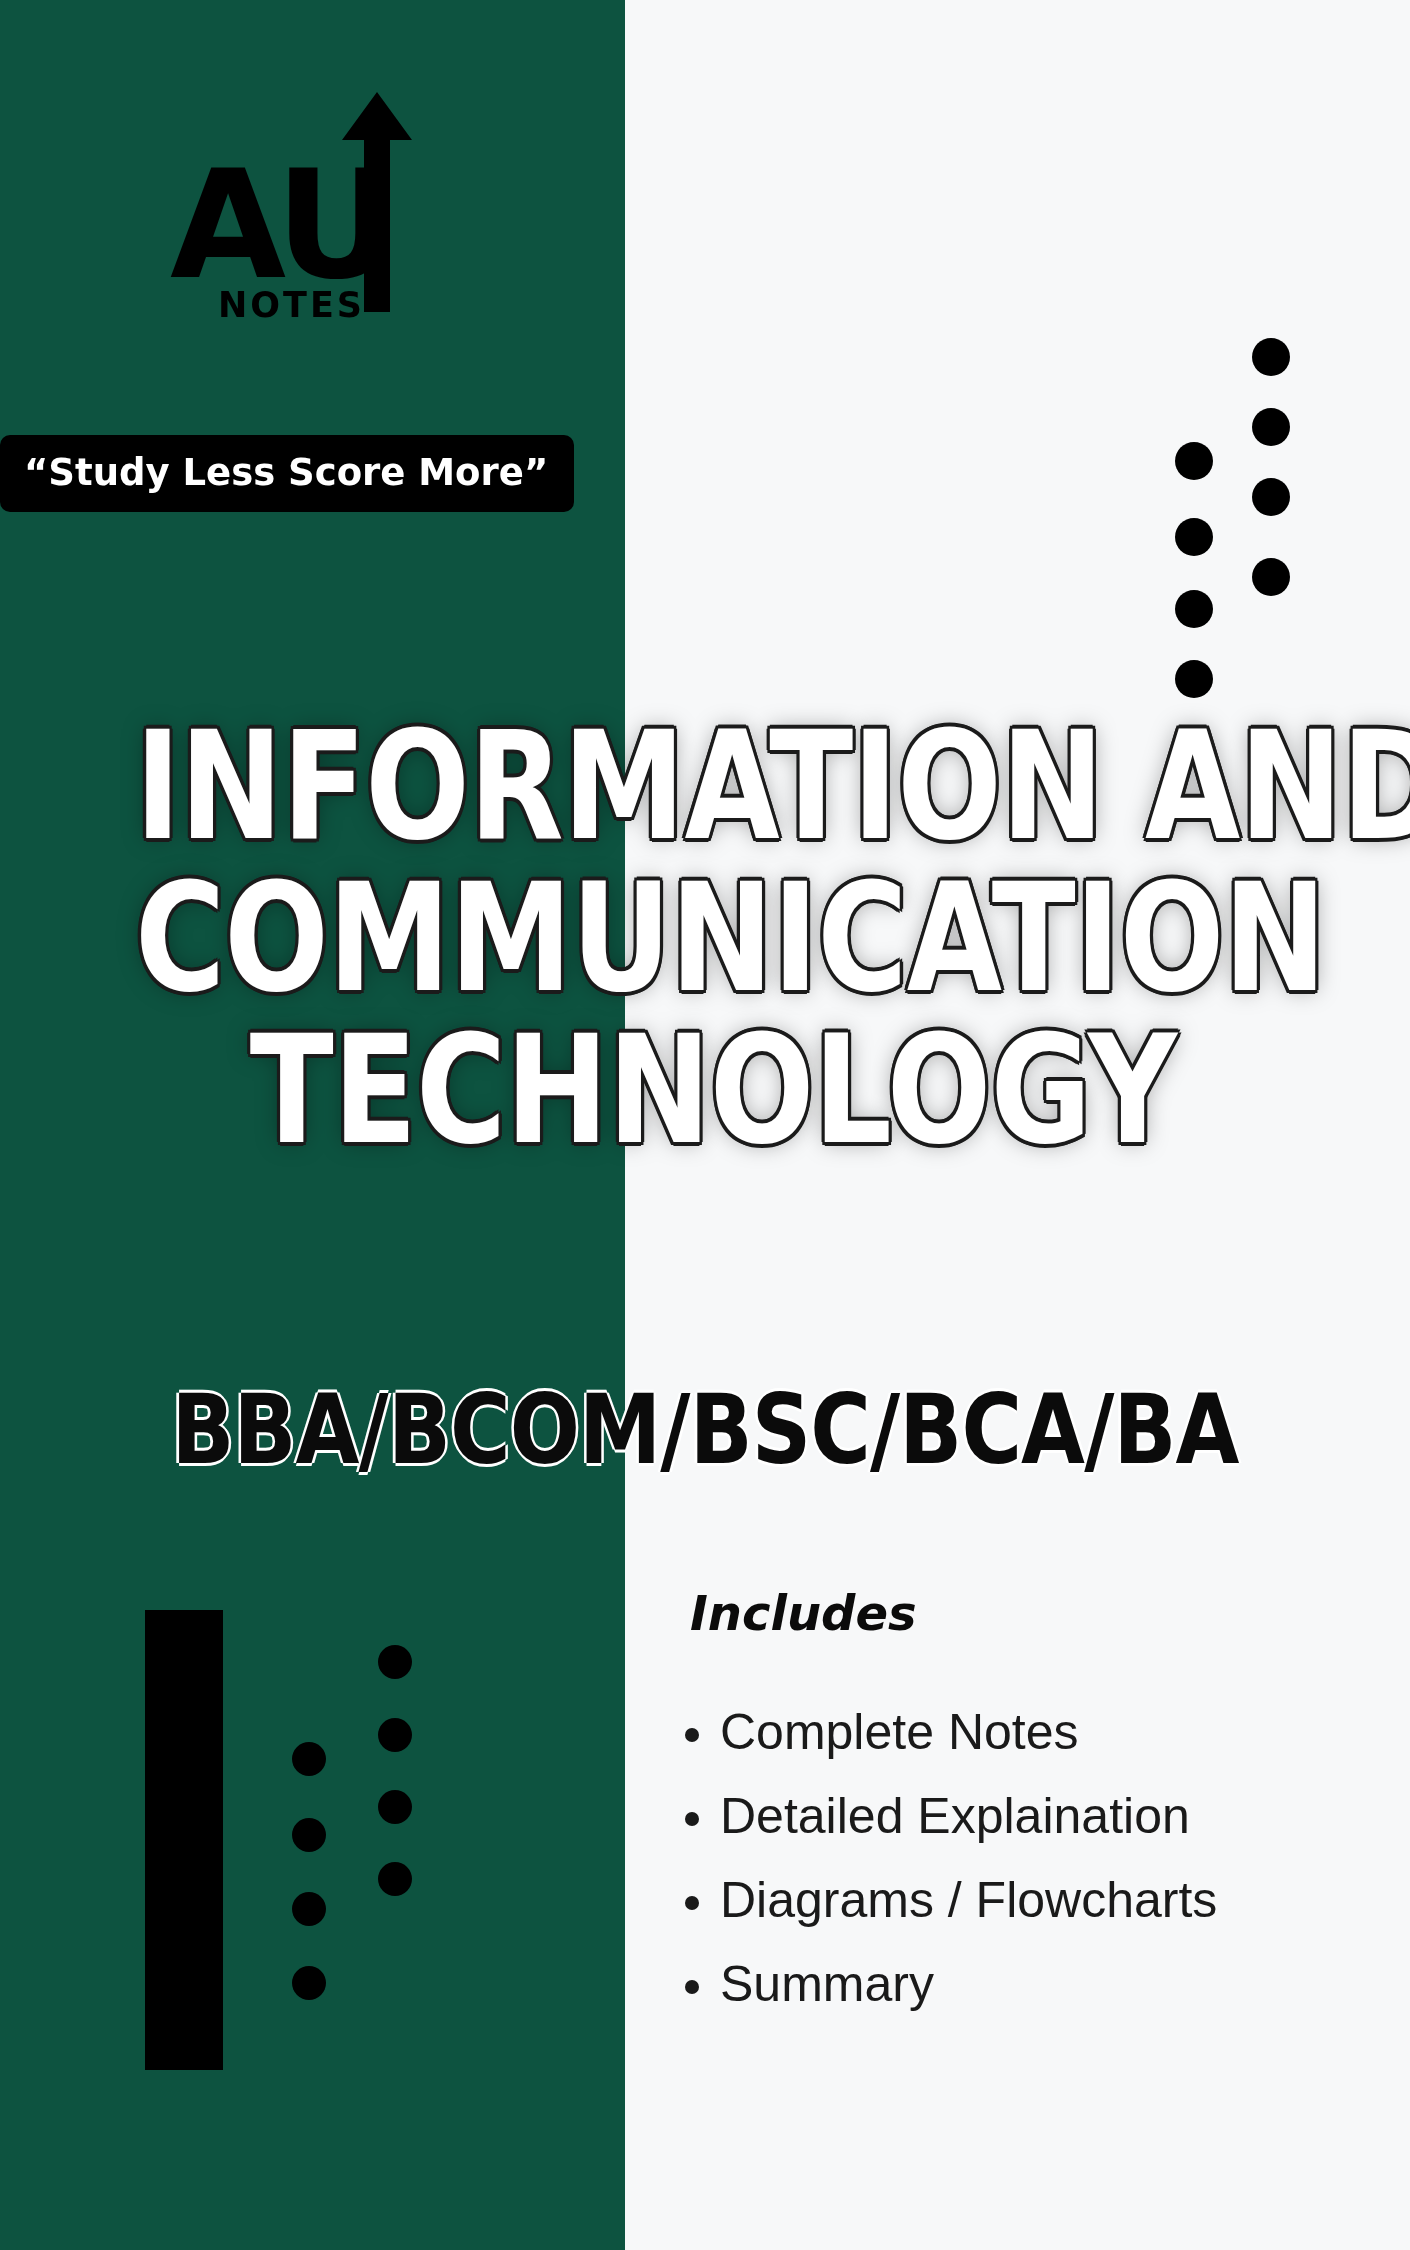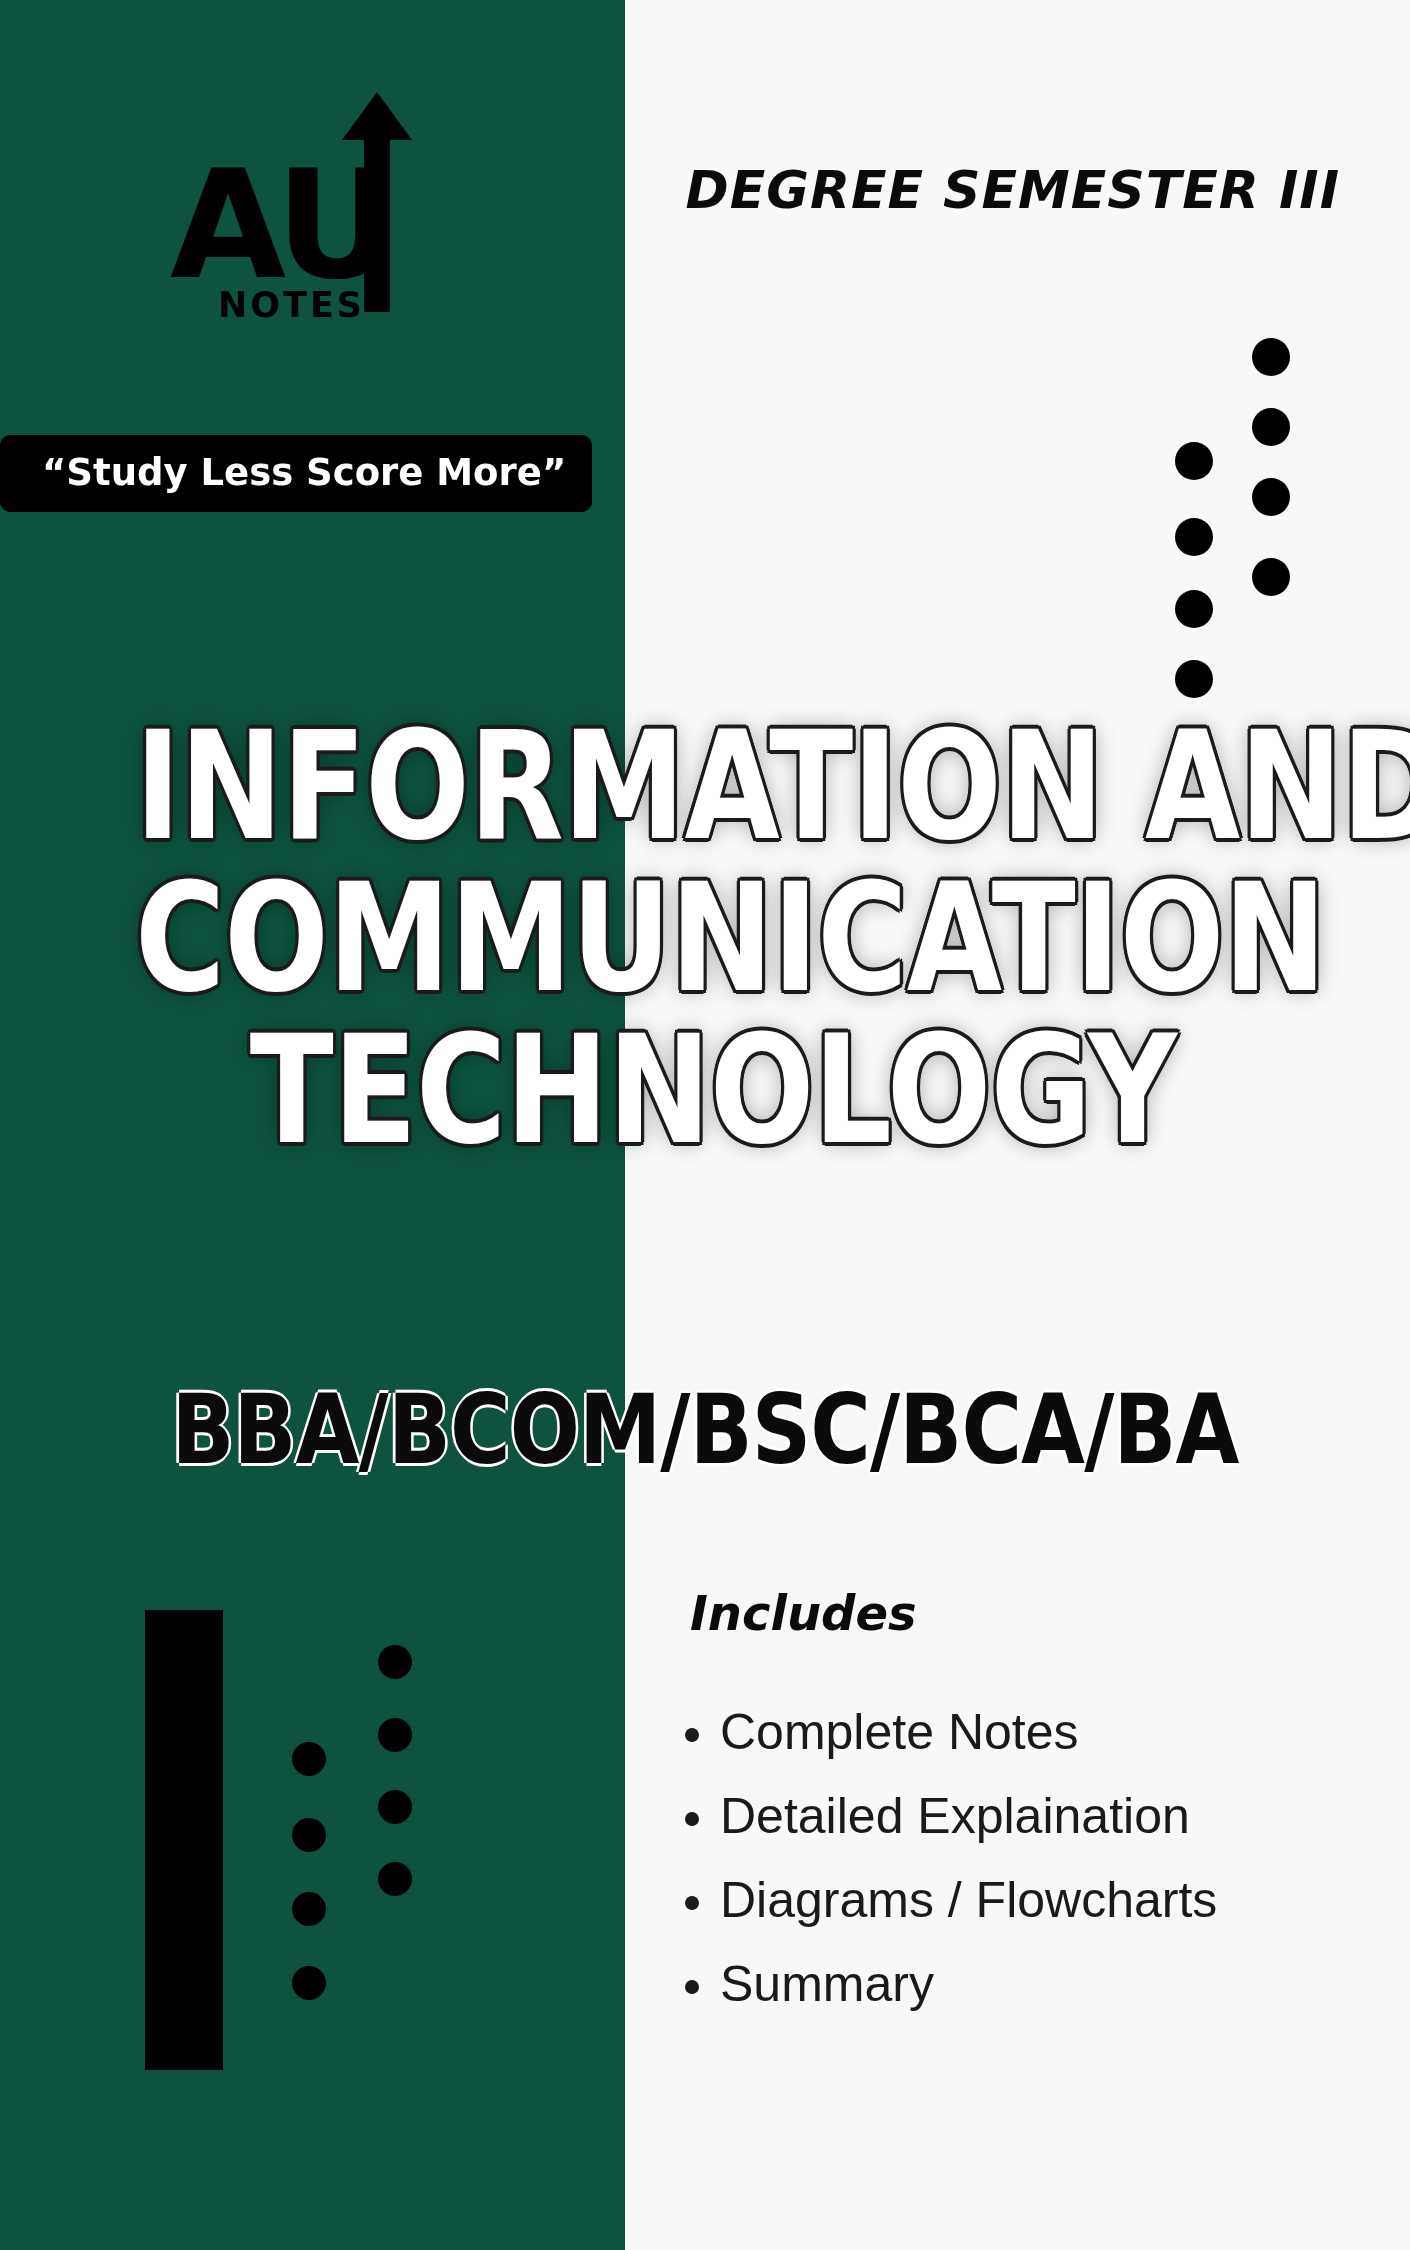--- a/index.html
+++ b/index.html
@@ -70,21 +70,21 @@
     height: 220px;
   }
   .tagline {
     position: absolute;
     left: 0px;
     top: 435px;
     background: #000;
     color: #fff;
     font-size: 37px;
     font-weight: 700;
-    padding: 16px 26px 18px 42px;
+    padding: 16px 26px 18px 24px;
     border-radius: 10px;
     font-family: "DejaVu Sans", sans-serif;
     white-space: nowrap;
   }
 
   
   .semester {
     position: absolute;
     right: 70px;
     top: 160px;
@@ -198,21 +198,20 @@
 
   <div class="logo-wrap">
     <div class="logo-au">AU</div>
     <svg class="logo-arrow" viewBox="0 0 70 220">
       <polygon points="35,0 70,48 48,48 48,220 22,220 22,48 0,48" fill="#000"></polygon>
     </svg>
     <div class="logo-notes">NOTES</div>
   </div>
   <div class="tagline">“Study Less Score More”</div>
 
-  <div class="semester">DEGREE SEMESTER III</div>
 
   <div>
     <div class="dot" style="left:1252px; top:338px; width:38px; height:38px;"></div>
     <div class="dot" style="left:1252px; top:408px; width:38px; height:38px;"></div>
     <div class="dot" style="left:1252px; top:478px; width:38px; height:38px;"></div>
     <div class="dot" style="left:1252px; top:558px; width:38px; height:38px;"></div>
     <div class="dot" style="left:1175px; top:442px; width:38px; height:38px;"></div>
     <div class="dot" style="left:1175px; top:518px; width:38px; height:38px;"></div>
     <div class="dot" style="left:1175px; top:590px; width:38px; height:38px;"></div>
     <div class="dot" style="left:1175px; top:660px; width:38px; height:38px;"></div>

